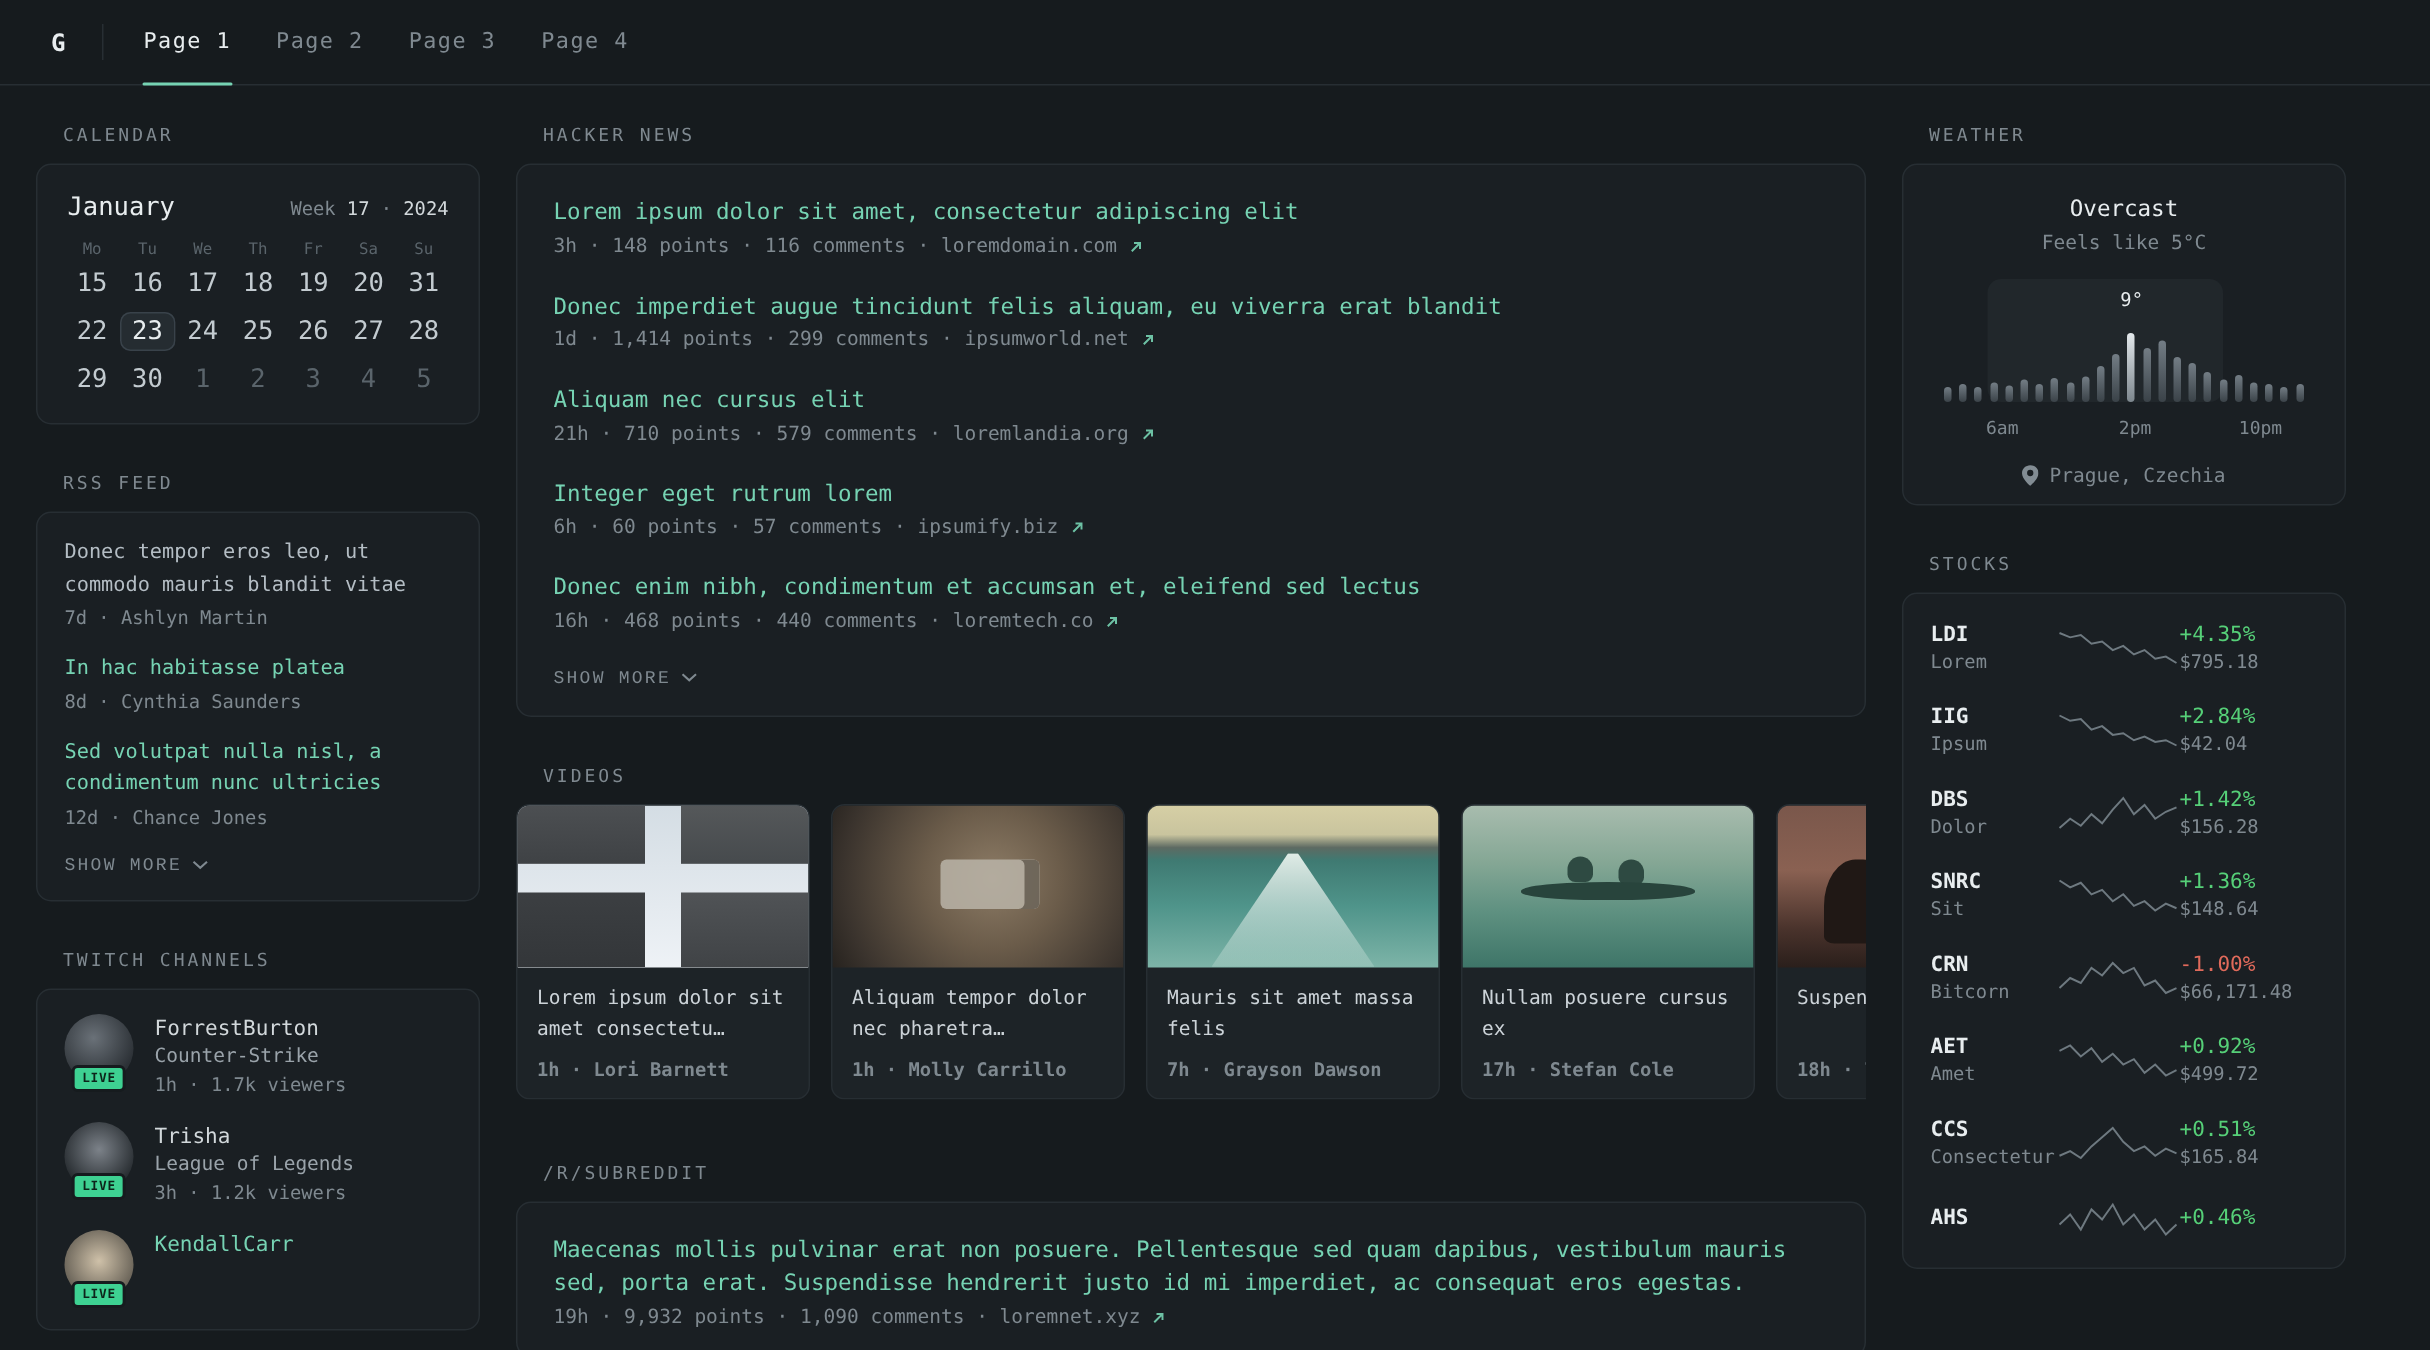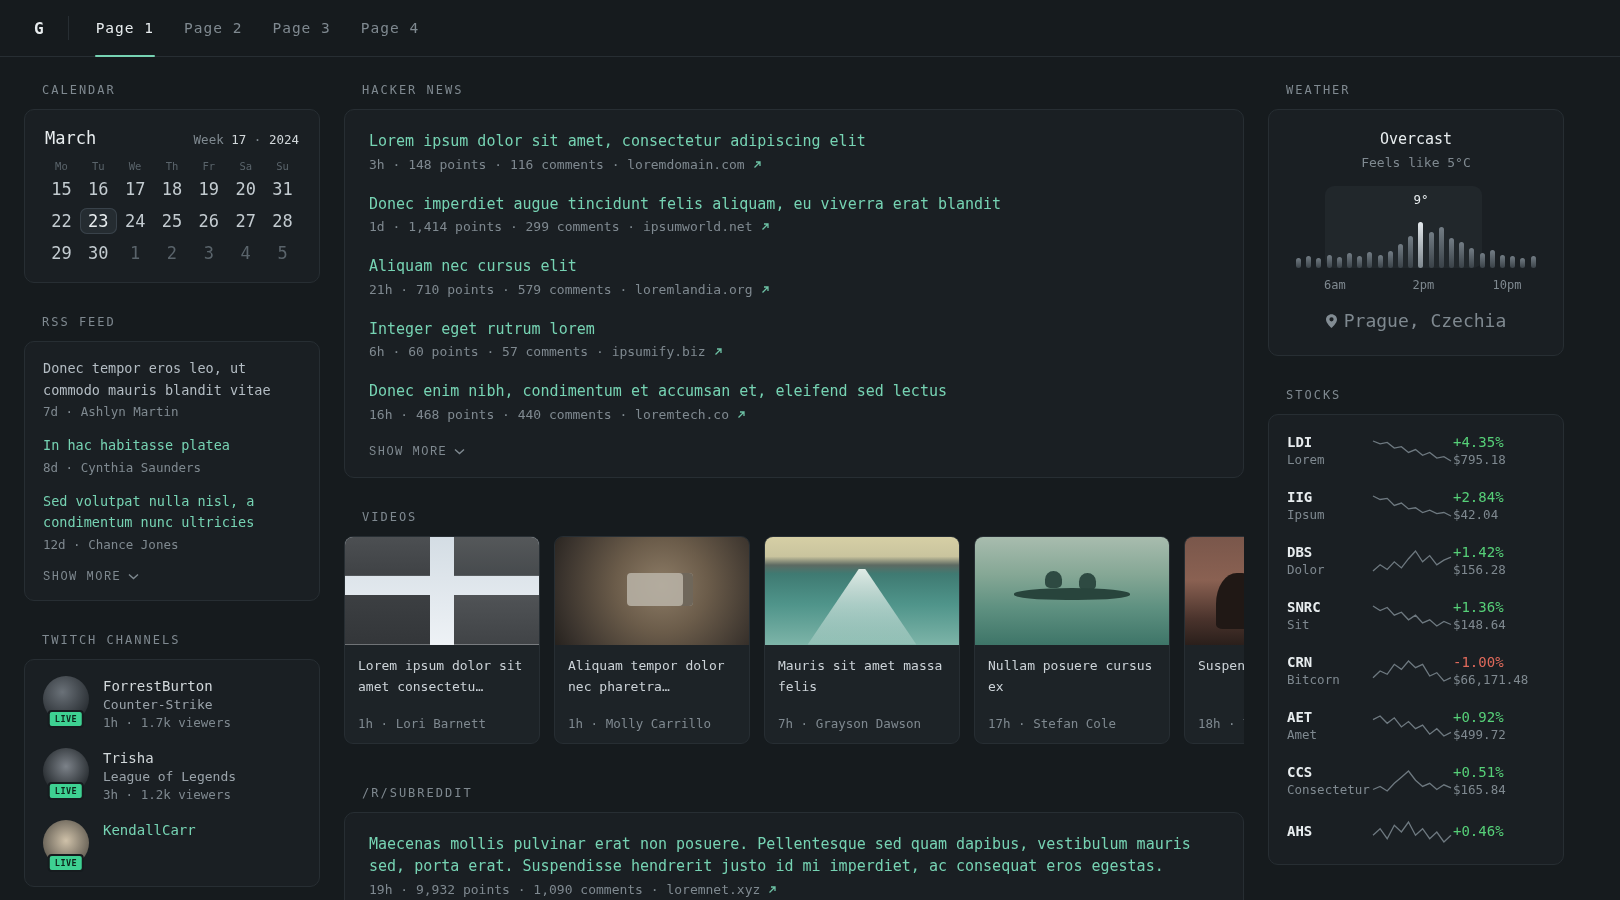--- a/index.html
+++ b/index.html
@@ -62,50 +62,50 @@
   .hn-item{margin-bottom:21px;}
   .hn-title{font-size:15px;line-height:1.5;color:var(--accent);cursor:pointer;}
   .hn-meta{font-size:13px;display:flex;align-items:center;gap:7px;margin-top:4px;}
   .ext{stroke:var(--accent);opacity:.9;}
   
   .vid-row{display:flex;gap:14px;overflow:hidden;}
   .vid-card{flex:0 0 196px;background:var(--card);border:1px solid var(--border);border-radius:9px;overflow:hidden;cursor:pointer;}
   .vid-thumb{height:108px;position:relative;}
   .vid-body{padding:10px 13px 12px;}
   .vid-title{font-size:13px;line-height:1.62;color:#ccd3d8;height:42px;overflow:hidden;}
-  .vid-body .item-meta{margin-top:19px;}
+  .vid-body .item-meta{margin-top:8px;font-weight:bold;}
   [data-thumb="concrete-cross"]{background:
     linear-gradient(#4c4f52,#3f4245) 0 0/44% 36% no-repeat,
     linear-gradient(#55585a,#464a4d) 100% 0/44% 36% no-repeat,
     linear-gradient(#3c3f42,#333639) 0 100%/44% 46% no-repeat,
     linear-gradient(#505356,#404346) 100% 100%/44% 46% no-repeat,
     linear-gradient(180deg,#d4dde4,#eef2f6);}
   [data-thumb="camera-hands"]{background:radial-gradient(circle at 55% 45%,#8d7c66 0%,#6b5c4a 38%,#3a332d 82%,#26221e 100%);}
   [data-thumb="camera-hands"]::after{content:"";position:absolute;left:37%;top:34%;width:34%;height:30%;background:#bab4a8;border-radius:4px;opacity:.85;box-shadow:inset -10px 0 0 #6e675c;}
   [data-thumb="sea-wake"]{background:linear-gradient(180deg,#d6cfa5 0%,#c9c49e 18%,#5d6a62 26%,#3f7a72 34%,#4f948a 62%,#7db4a8 100%);}
   [data-thumb="sea-wake"]::after{content:"";position:absolute;left:22%;right:22%;top:30%;bottom:0;background:linear-gradient(180deg,rgba(232,242,237,.95),rgba(232,242,237,.2));clip-path:polygon(47% 0,53% 0,100% 100%,0 100%);}
   [data-thumb="canoe-lake"]{background:linear-gradient(180deg,#a8bcae 0%,#85a795 35%,#5f9181 65%,#3e7568 100%);}
   [data-thumb="canoe-lake"]::before{content:"";position:absolute;left:36%;top:32%;width:9%;height:16%;background:#2e4a42;border-radius:50% 50% 30% 30%;box-shadow:34px 2px 0 #2e4a42;}
   [data-thumb="canoe-lake"]::after{content:"";position:absolute;left:20%;top:48%;width:60%;height:11%;background:#28443c;border-radius:50% 50% 45% 45%;}
   [data-thumb="red-fog"]{background:linear-gradient(180deg,#7a574b 0%,#8a6152 40%,#4a332c 76%,#2a1f1b 100%);}
   [data-thumb="red-fog"]::after{content:"";position:absolute;left:16%;bottom:14%;width:24%;height:52%;background:#201815;border-radius:45% 45% 15% 15%/55% 55% 8% 8%;}
   
-  .weather{padding:20px 20px 24px;text-align:center;}
+  .weather{padding:20px 20px 11px;text-align:center;}
   .w-cond{font-size:15px;color:var(--bright);}
   .w-feels{font-size:13px;color:var(--muted);margin-top:7px;}
   .w-chart{position:relative;height:78px;margin:20px 4px 0;}
   .w-dayband{position:absolute;left:13%;width:64%;top:-4px;bottom:0;background:#21272b;border-radius:9px;}
   .w-bars{position:absolute;inset:0;display:flex;align-items:flex-end;justify-content:space-between;padding:0 3px;}
   .w-bar{width:5px;border-radius:3px;background:linear-gradient(180deg,#737d85,#3a4248);}
   .w-bar.hl{background:linear-gradient(180deg,#e4e9ec,#7c868d);}
   .w-temp{position:absolute;top:2px;transform:translateX(-50%);font-size:12.5px;color:var(--bright);}
   .w-times{position:relative;height:16px;margin:10px 4px 0;font-size:12px;color:var(--muted);}
   .wt{position:absolute;transform:translateX(-50%);}
   .wt-0{left:17%;} .wt-1{left:53%;} .wt-2{left:87%;}
-  .w-loc{margin-top:16px;display:flex;justify-content:center;align-items:center;gap:7px;font-size:18px;color:var(--muted);cursor:pointer;}
+  .w-loc{margin-top:16px;display:flex;justify-content:center;align-items:flex-start;gap:7px;font-size:13px;color:var(--muted);cursor:pointer;}
   
   .stocks{padding:8px 16px;}
   .stock-row{display:grid;grid-template-columns:1fr 82px 92px;align-items:center;padding:11px 2px;cursor:pointer;}
   .stock-ticker{font-size:14px;font-weight:bold;color:var(--bright);}
   .stock-name{margin-top:2px;}
   .stock-spark{display:flex;align-items:center;justify-content:center;}
   .stock-right{}
   .stock-chg{font-size:14px;}
   .stock-price{margin-top:2px;}
   .stock-row[data-trend="up"] .stock-chg{color:var(--up);}
@@ -126,21 +126,21 @@
 </header>
 
 <main class="layout">
 
   <div class="col">
 
     <section class="widget">
       <h2 class="sec-title">CALENDAR</h2>
       <div class="panel cal">
         <div class="cal-head">
-          <span class="cal-month">March</span>
+          <span class="cal-month">January</span>
           <span class="cal-week">
             <span>Week</span>
             <span class="lt">17</span>
             <span>·</span>
             <span class="lt">2024</span>
           </span>
         </div>
         <div class="cal-grid cal-dow">
             <span>Mo</span>
             <span>Tu</span>

